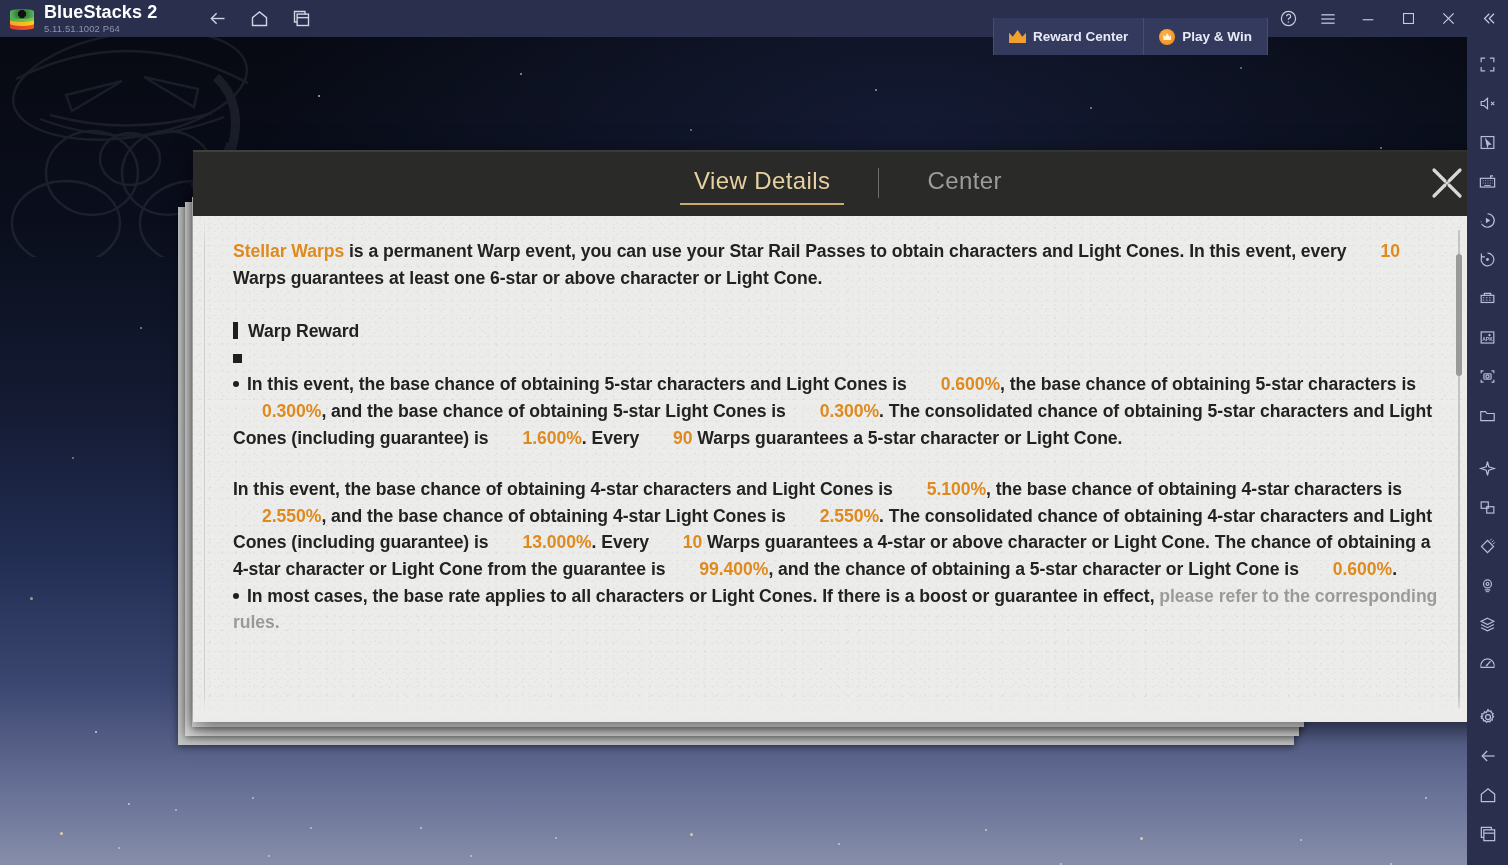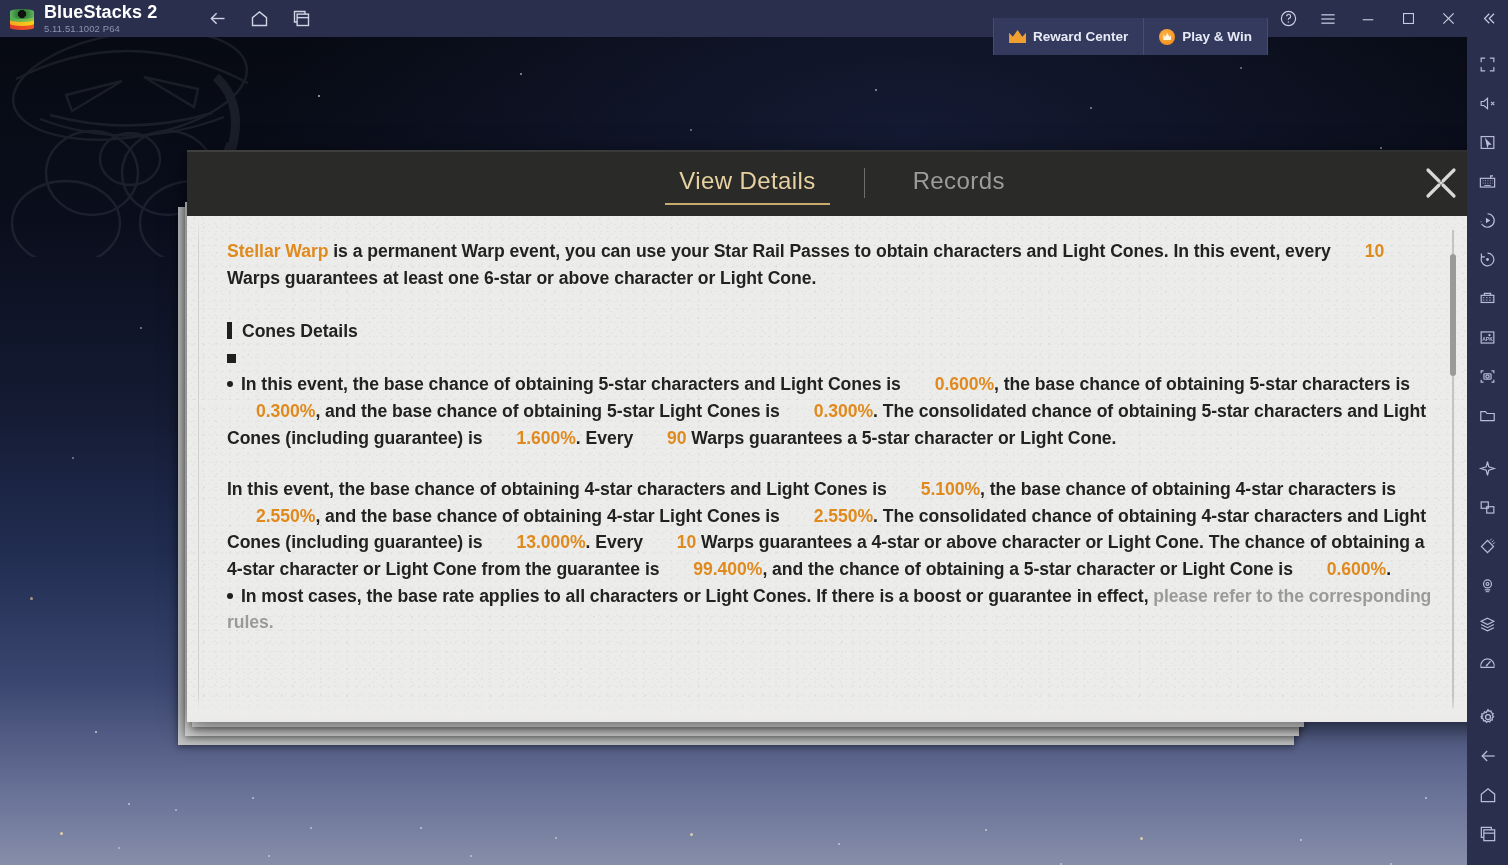--- a/index.html
+++ b/index.html
@@ -109,21 +109,21 @@
   
   .sheet {
     position:absolute; background:#cfd0cf;
     box-shadow: 0 2px 7px rgba(0,0,0,.45);
   }
   .sheet.s1 { left:0px;  top:57px;  width:1116px; height:538px; background:#c3c5c4; }
   .sheet.s2 { left:7px;  top:52px;  width:1114px; height:534px; background:#d6d7d6; }
   .sheet.s3 { left:14px; top:47px;  width:1112px; height:530px; background:#e4e5e4; }
 
   .dialog {
-    position:absolute; left:9px; top:0px; width:1310px; height:572px;
+    position:absolute; left:15px; top:0px; width:1310px; height:572px;
     box-shadow: 0 6px 22px rgba(0,0,0,.6);
   }
   .dlg-header {
     position:relative; height:66px; width:100%;
     background:#2a2a29;
     display:flex; align-items:center; justify-content:center;
   }
   .dlg-header::after {
     content:''; position:absolute; left:0; right:0; top:0; height:2px;
     background:linear-gradient(90deg, rgba(255,255,255,.10), rgba(255,255,255,.02));
@@ -271,49 +271,49 @@
     <div class="sheet s1"></div>
     <div class="sheet s2"></div>
     <div class="sheet s3"></div>
 
     <div class="dialog">
 
       <div class="dlg-header">
         <div class="tabs">
           <div class="tab active">View Details</div>
           <div class="tab-div"></div>
-          <div class="tab inactive">Records</div>
+          <div class="tab inactive">Center</div>
         </div>
         <div class="dlg-close">
           <svg viewBox="0 0 44 44" width="44" height="44">
             <path d="M9 9 L20 20" stroke="#d8d8d6" stroke-width="3.2" stroke-linecap="round"></path>
             <path d="M35 9 L24 20" stroke="#d8d8d6" stroke-width="3.2" stroke-linecap="round"></path>
             <path d="M9 35 L20 24" stroke="#d8d8d6" stroke-width="3.2" stroke-linecap="round"></path>
             <path d="M35 35 L24 24" stroke="#d8d8d6" stroke-width="3.2" stroke-linecap="round"></path>
             <circle cx="22" cy="22" r="1.5" fill="#d8d8d6" stroke="none"></circle>
           </svg>
         </div>
       </div>
 
       <div class="dlg-body">
         <div class="right-rule"></div>
         <div class="scroll-track"></div>
         <div class="scroll-thumb"></div>
 
         <div class="content">
 
           <p class="p">
-            <span class="hl-title">Stellar Warp</span><span> is a permanent Warp event, you can use your Star Rail Passes to obtain characters and Light Cones.</span>
+            <span class="hl-title">Stellar Warps</span><span> is a permanent Warp event, you can use your Star Rail Passes to obtain characters and Light Cones.</span>
             <span>In this event, every </span><span class="hl">10</span><span> Warps guarantees at least one 6-star or above character or Light Cone.</span>
           </p>
 
           <div class="spacer-lg"></div>
 
           <p class="p">
-            <span class="h-bar"></span><span class="h-bar-text">Cones Details</span>
+            <span class="h-bar"></span><span class="h-bar-text">Warp Reward</span>
           </p>
 
           <p class="p">
             <span class="sq"></span>
           </p>
 
           <p class="p">
             <span class="dot"></span><span>In this event, the base chance of obtaining 5-star characters and Light Cones is </span><span class="hl">0.600%</span><span>, the base chance of obtaining 5-star characters is </span><span class="hl">0.300%</span><span>, and the base chance of obtaining 5-star Light Cones is </span><span class="hl">0.300%</span><span>. The consolidated chance of obtaining 5-star characters and Light Cones (including guarantee) is </span><span class="hl">1.600%</span><span>. Every </span><span class="hl">90</span><span> Warps guarantees a 5-star character or Light Cone.</span>
           </p>
 

